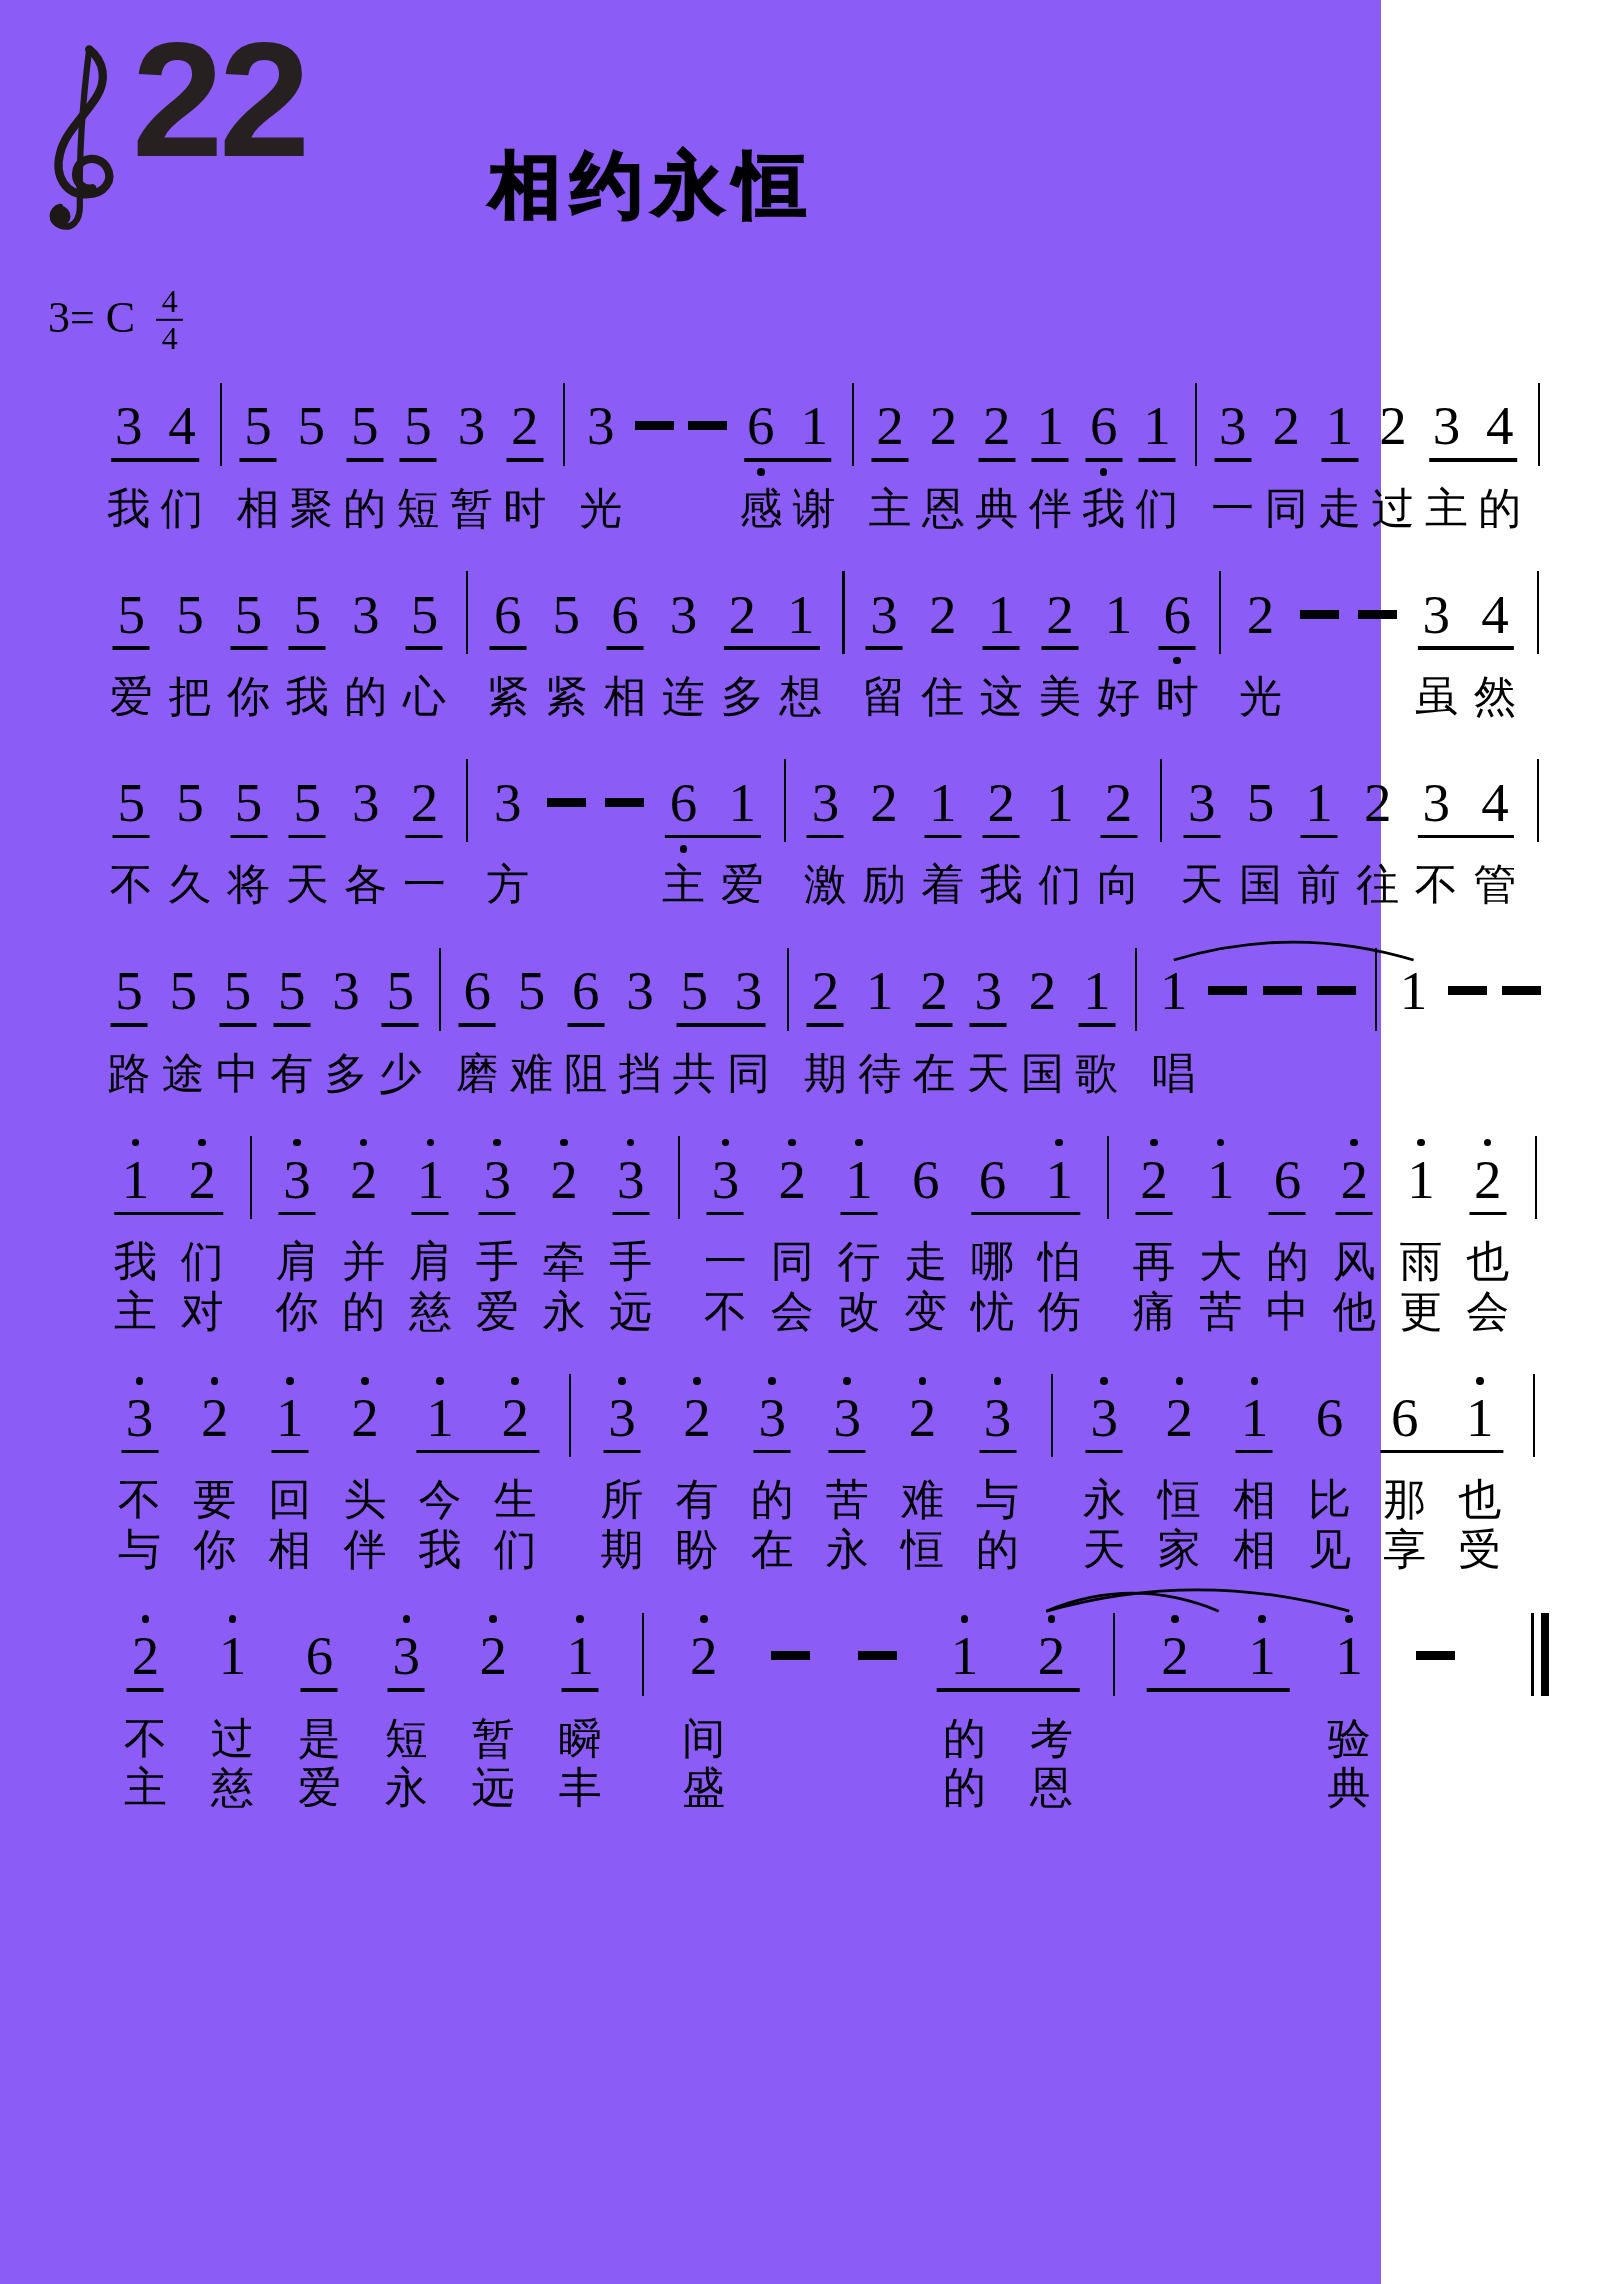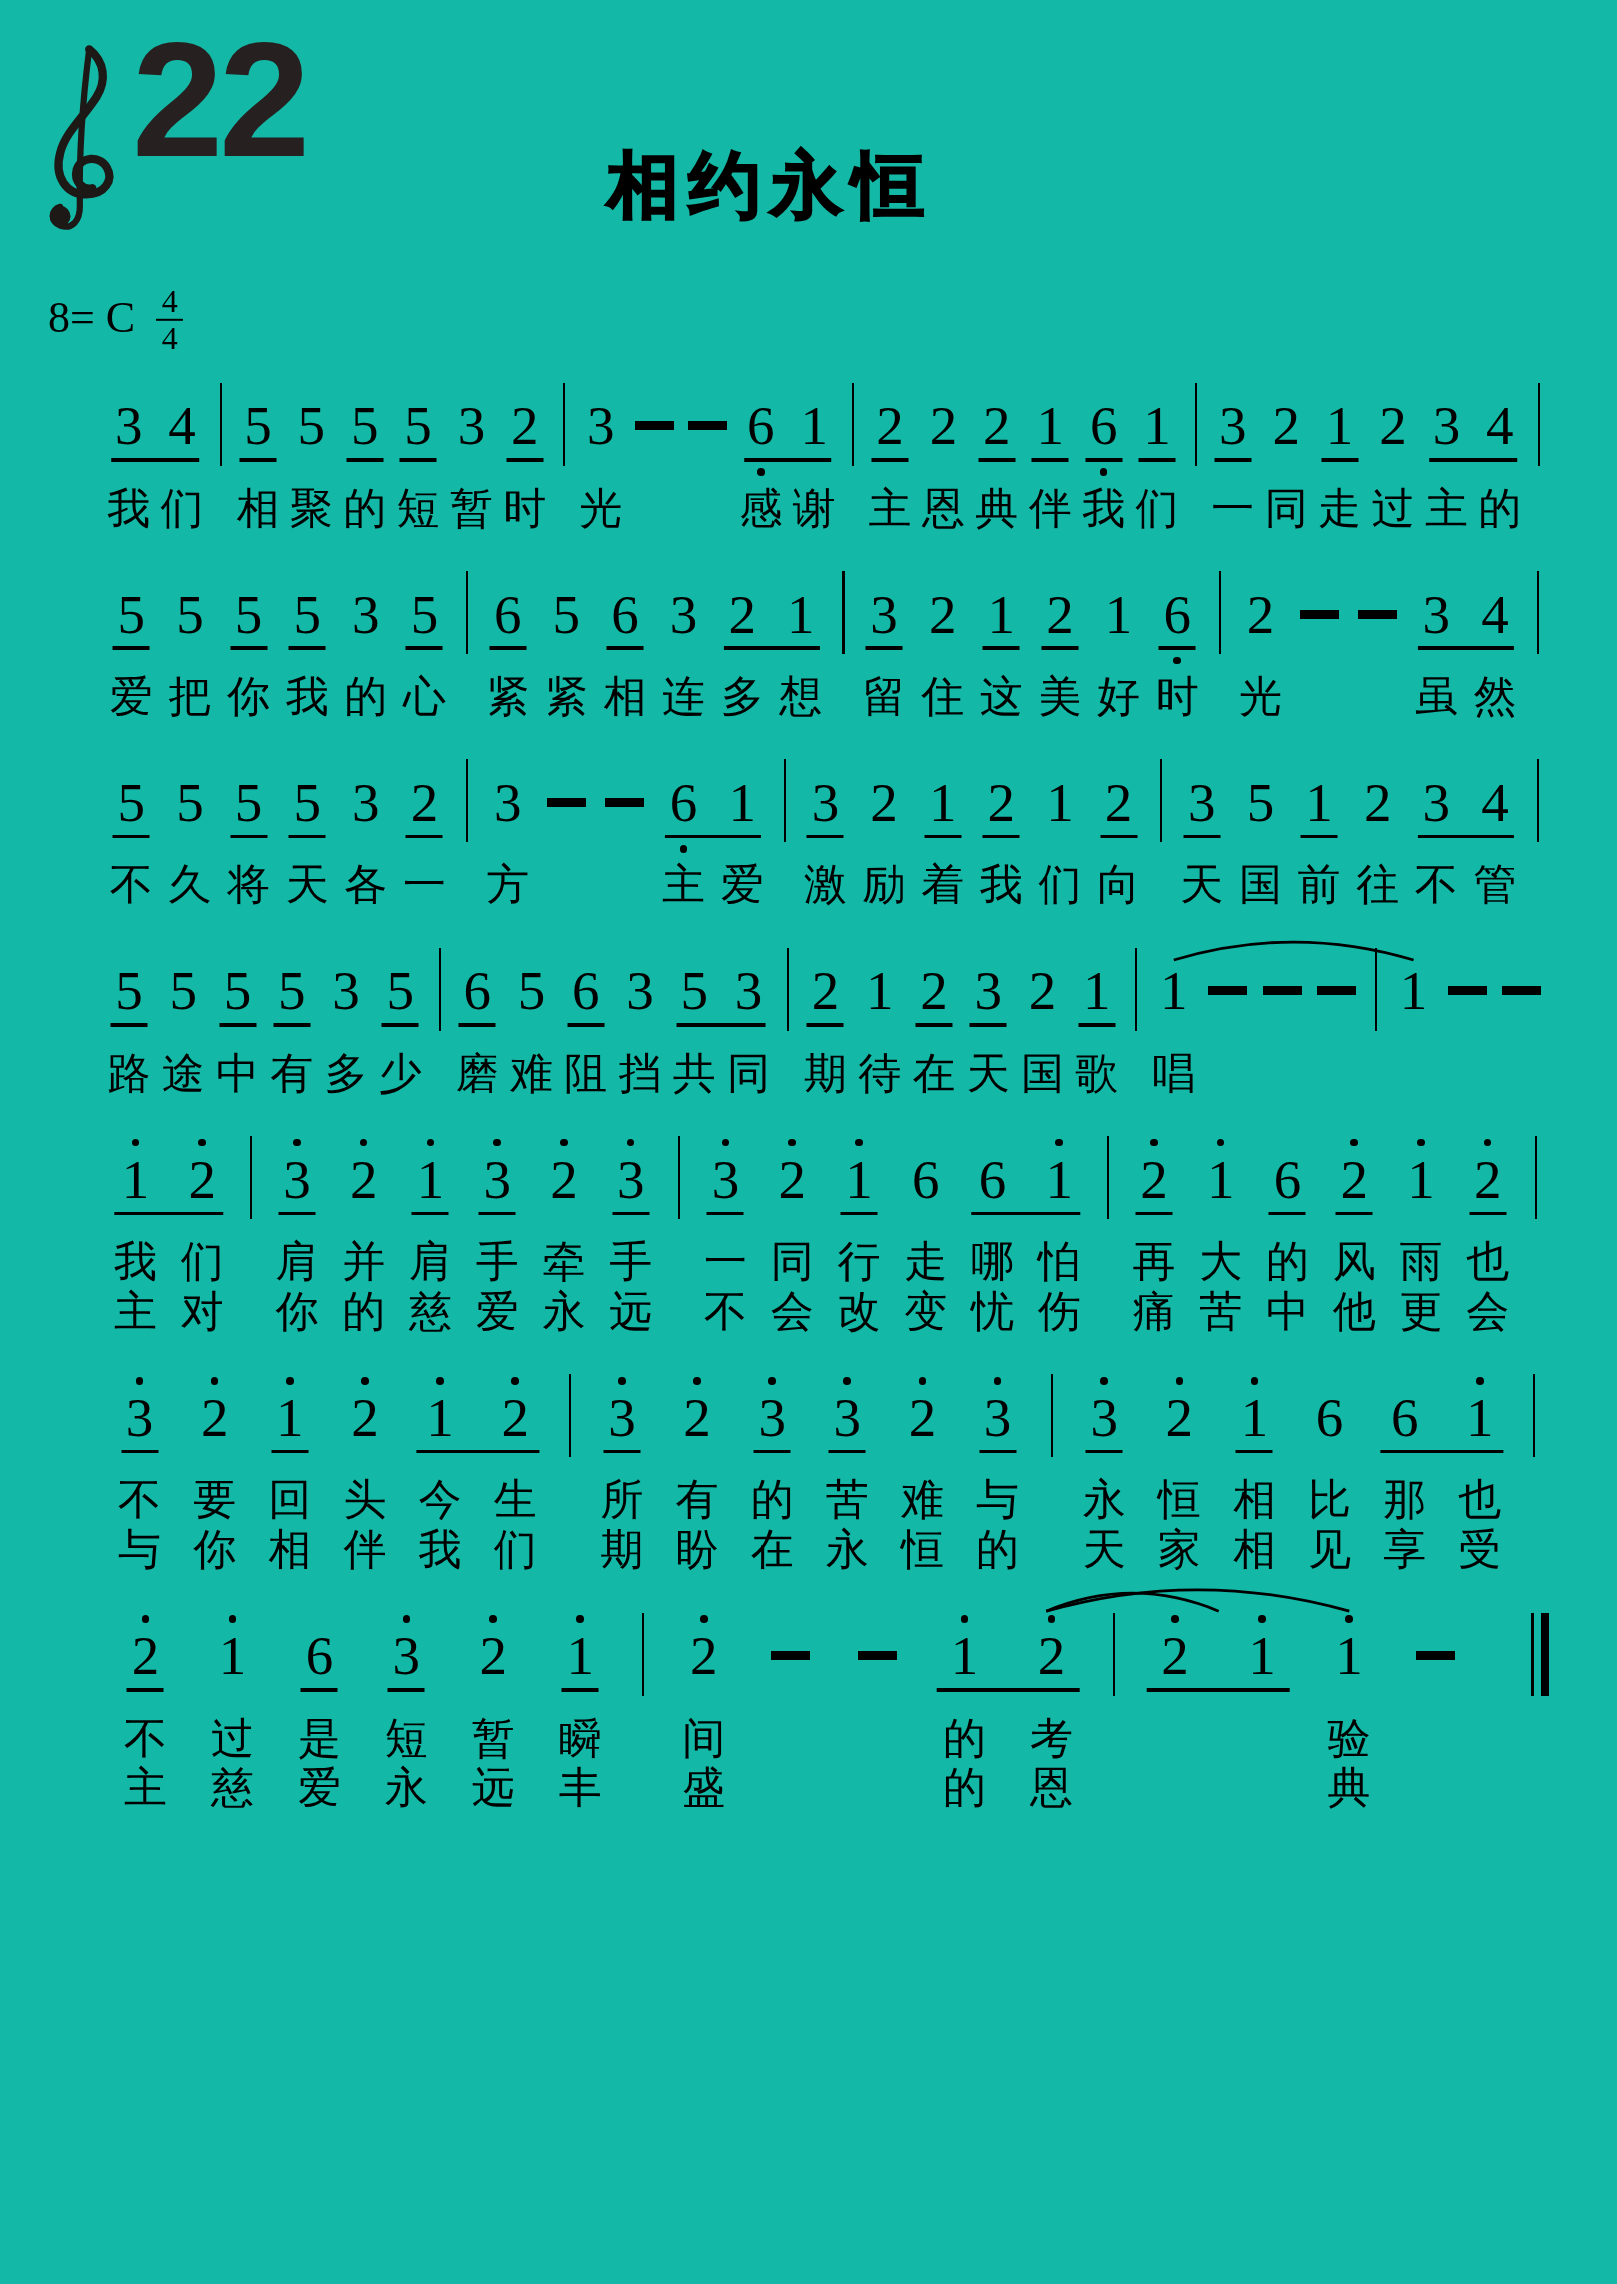--- a/index.html
+++ b/index.html
@@ -1,18 +1,18 @@
 <!DOCTYPE html>
 <html style="font-size:11px"><head>
 <meta charset="utf-8">
 <style>
   html,body{margin:0;padding:0;background:#fff;}
   body{width:1617px;height:2284px;overflow:hidden;color:#000;
        font-family:"DejaVu Sans",sans-serif;}
-  .page{position:relative;width:1617px;height:2284px;background:#14b8a6;}
+  .page{position:relative;width:1381px;height:2284px;background:#8b5cf6;}
 
   
   .logo{position:absolute;left:32px;top:33px;display:flex;align-items:flex-start;}
   .clef{display:block;margin-top:8.3px;}
   .logo-text{margin-left:-4.1px;}
   .logo-number{font-family:"Liberation Sans",sans-serif;font-weight:900;
                font-size:164px;line-height:0.82;letter-spacing:-4.1px;color:#262120;}
   .logo-name{margin-top:4.1px;font-size:39px;font-weight:700;letter-spacing:21px;
              color:#262120;position:relative;padding:0 0 7px 2.8px;white-space:nowrap;}
   .logo-name::before{content:"";position:absolute;left:0;right:4.1px;bottom:2.8px;height:2.8px;background:#262120;}
@@ -73,21 +73,21 @@
       </svg>
     </span>
     <div class="logo-text">
       <div class="logo-number">22</div>
     </div>
   </div>
 
   <h1 class="title">相约永恒</h1>
 
   <div class="keysig">
-    <span>8= C</span>
+    <span>3= C</span>
     <span class="meter">
       <span class="mt">4</span>
       <span class="mb">4</span>
     </span>
   </div>
 
   <main id="score">
       <div class="sys">
         <div class="notes">
           <div class="cell m" style="flex: 2 1 0px;">

